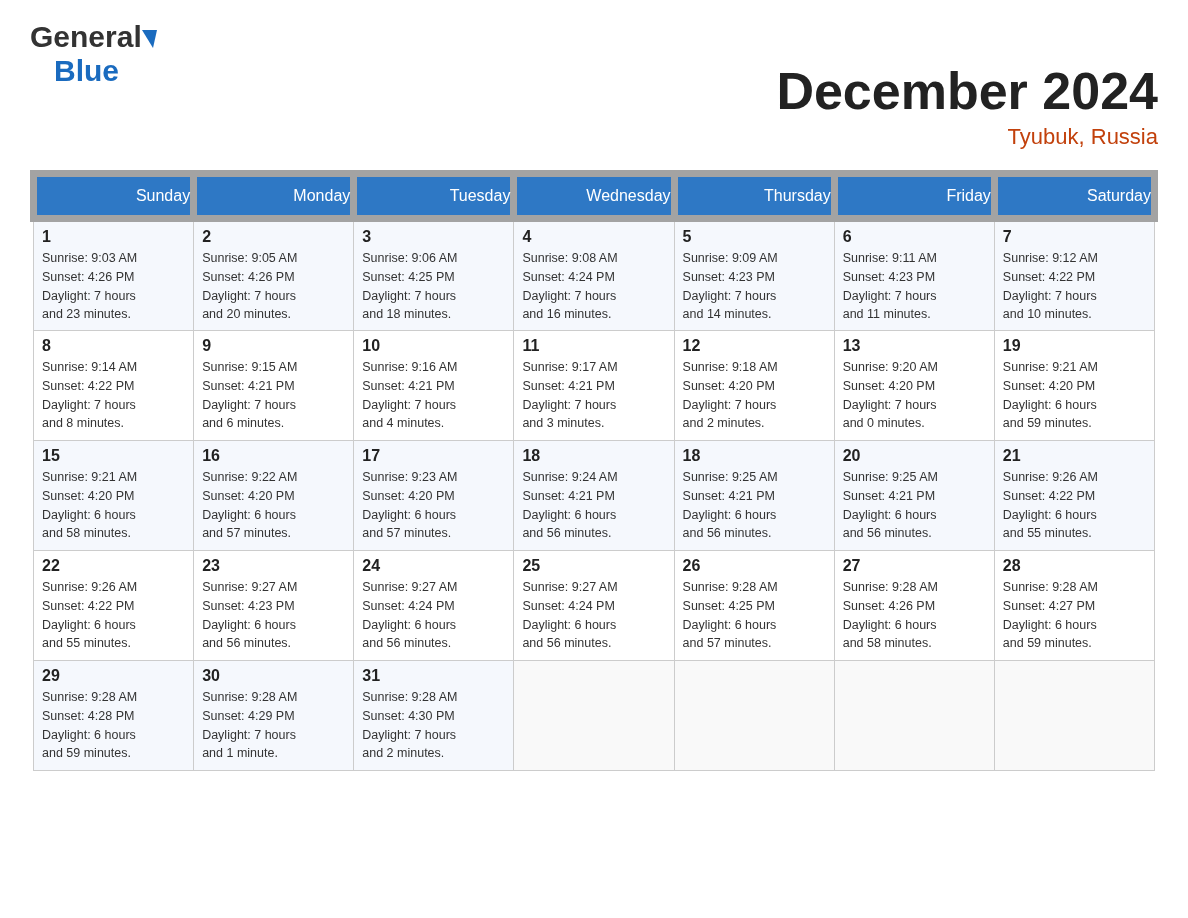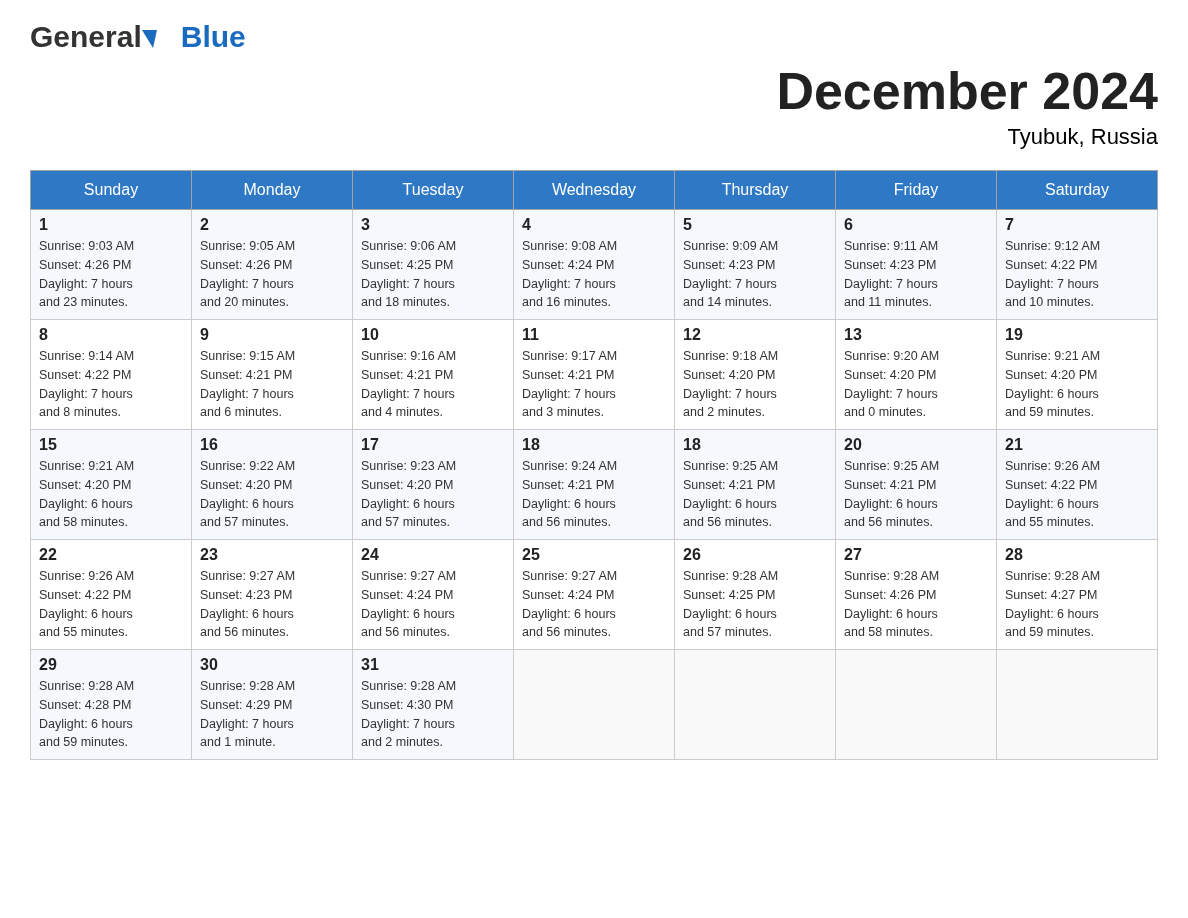--- a/index.html
+++ b/index.html
@@ -21,36 +21,36 @@
       margin-top: 43px;
     }
     .month-title {
       font-size: 52px;
       font-weight: bold;
       color: #222;
       line-height: 1.1;
     }
     .location-title {
       font-size: 22px;
-      color: #000000;
+      color: #c2410c;
       margin-top: 4px;
     }
     table {
       width: 100%;
       border-collapse: collapse;
       table-layout: fixed;
     }
     thead tr th {
       background-color: #2e78c5;
       color: #fff;
       padding: 10px 0;
       font-size: 16px;
       font-weight: normal;
-      border: 1px solid #a3a3a3;
-      text-align: center;
+      border: 7px solid #a3a3a3;
+      text-align: right;
     }
     tbody tr td {
       border: 1px solid #ccc;
       vertical-align: top;
       padding: 6px 8px;
       font-size: 13px;
       color: #333;
       height: 110px;
     }
     tbody tr:nth-child(odd) td {
@@ -74,21 +74,21 @@
     .empty-cell {
       background-color: #f9f9f9 !important;
     }
     .logo-wrapper {
       display: flex;
       flex-direction: row;
       align-items: center;
     }
     .logo-text-block {
       display: flex;
-      flex-direction: row;
+      flex-direction: column;
     }
     .logo-top-row {
       display: flex;
       align-items: center;
     }
     .general-text {
       font-size: 30px;
       font-weight: bold;
       color: #333;
     }

